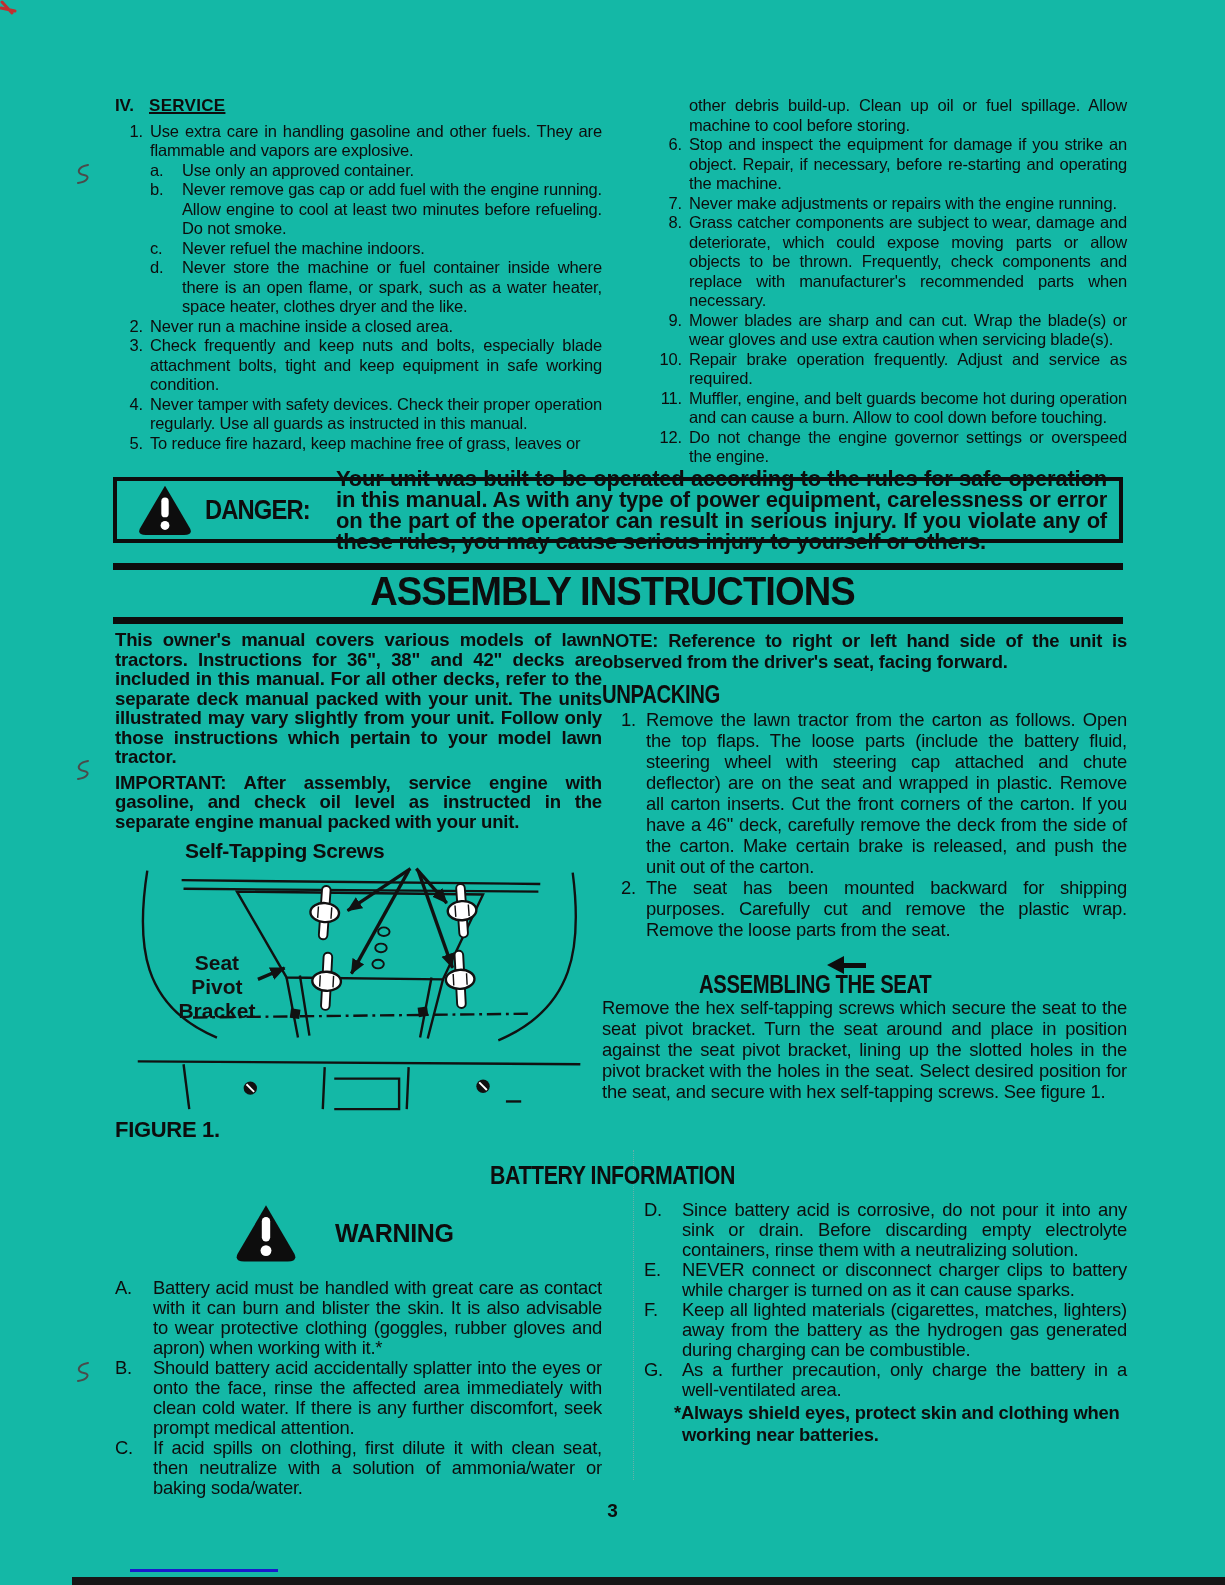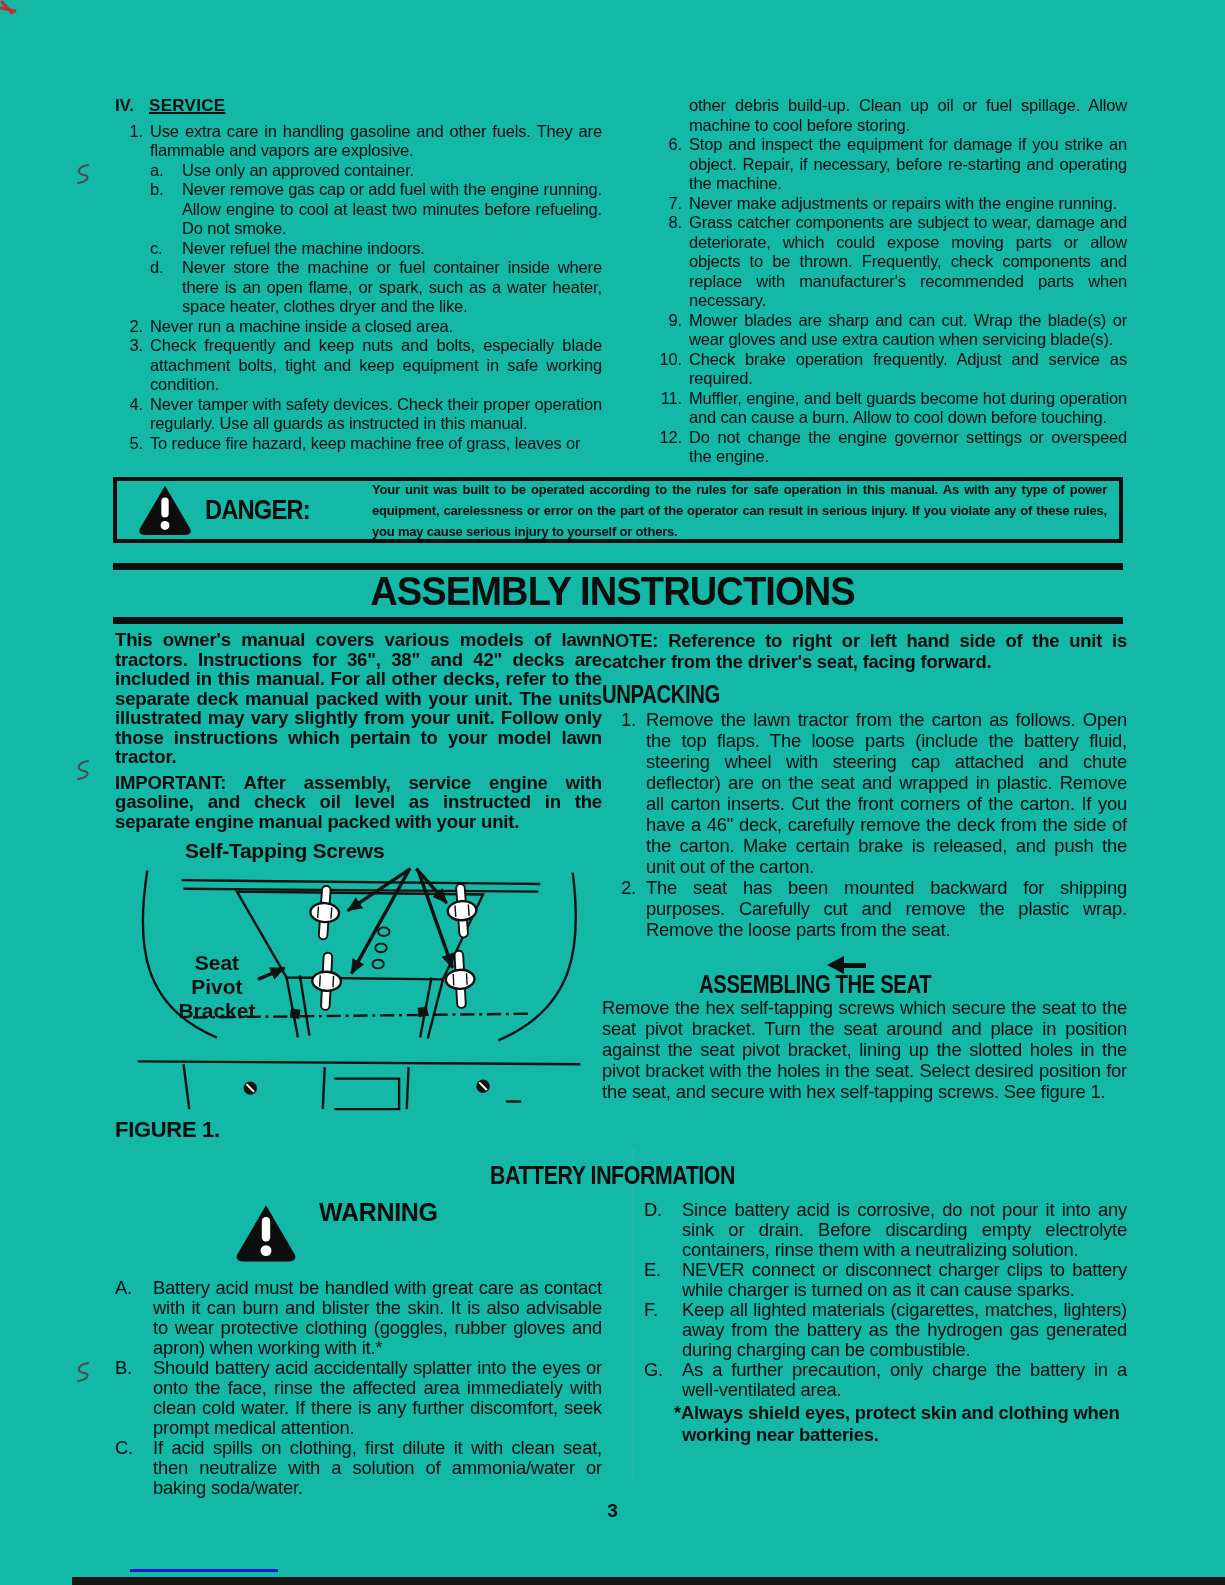--- a/index.html
+++ b/index.html
@@ -29,21 +29,21 @@
   
   .danger-box {
     position:absolute; left:113px; top:477px; width:1010px; height:66px;
     box-sizing:border-box; border:4px solid #0d0d0d;
     display:flex; align-items:center; gap:12px; padding:4px 12px 4px 20px;
   }
   .danger-label {
     font-weight:bold; font-size:27px; letter-spacing:-1px;
     transform:scaleX(0.88); transform-origin:0 50%; white-space:nowrap;
   }
-  .danger-text { flex:1; font-weight:bold; font-size:13px; line-height:21px; text-align:justify; letter-spacing:-0.2px;margin-left:36px; }
+  .danger-text { flex:1; font-weight:bold; font-size:22px; line-height:21px; text-align:justify; letter-spacing:-0.2px; }
 
   
   .rule { position:absolute; left:113px; width:1010px; height:7px; background:#0d0d0d; }
   .rule1 { top:563px; } .rule2 { top:617px; }
   .assembly-title {
     position:absolute; left:0; top:568px; width:100%; text-align:center;
     font-weight:bold; font-size:41px; letter-spacing:-1px;
     transform:scaleX(0.93);
   }
 
@@ -76,21 +76,21 @@
   
   .battery-heading {
     position:absolute; left:0; top:1160px; width:100%; text-align:center;
     font-weight:bold; font-size:26px; letter-spacing:-0.5px; transform:scaleX(0.82);
   }
   .battery-grid {
     position:absolute; left:115px; top:1200px; width:1012px;
     display:grid; grid-template-columns:487px 1fr; column-gap:42px;
     font-size:18.4px; line-height:20px; letter-spacing:-0.2px;
   }
-  .warn-row { display:flex; align-items:flex-start; gap:20px; margin:2px 0 14px 118px; }
+  .warn-row { display:flex; align-items:center; gap:36px; margin:2px 0 14px 118px; }
   .warn-row .wl { font-weight:bold; font-size:25px; letter-spacing:-0.3px; }
   .alpha .li .n { flex:0 0 30px; text-align:left; padding-right:8px; }
   .footnote { font-weight:bold; padding-left:38px; text-indent:-8px; margin-top:2px; line-height:22px; }
 
   
   .page-num { position:absolute; left:0; top:1500px; width:100%; text-align:center; font-weight:bold; font-size:19px; }
   .blue-line { position:absolute; left:130px; top:1569px; width:148px; height:3px; background:#1a1acc; }
   .bottom-bar { position:absolute; left:72px; top:1577px; width:1153px; height:8px; background:#161616; }
   .pen-mark { position:absolute; left:72px; width:22px; height:24px; }
   .pm1 { top:162px; } .pm2 { top:758px; } .pm3 { top:1360px; }
@@ -178,21 +178,21 @@
       <div class="li">
         <span class="n">8.</span>
         <span class="t">Grass catcher components are subject to wear, damage and deteriorate, which could expose moving parts or allow objects to be thrown. Frequently, check components and replace with manufacturer's recommended parts when necessary.</span>
       </div>
       <div class="li">
         <span class="n">9.</span>
         <span class="t">Mower blades are sharp and can cut. Wrap the blade(s) or wear gloves and use extra caution when servicing blade(s).</span>
       </div>
       <div class="li">
         <span class="n">10.</span>
-        <span class="t">Check brake operation frequently. Adjust and service as required.</span>
+        <span class="t">Repair brake operation frequently. Adjust and service as required.</span>
       </div>
       <div class="li">
         <span class="n">11.</span>
         <span class="t">Muffler, engine, and belt guards become hot during operation and can cause a burn. Allow to cool down before touching.</span>
       </div>
       <div class="li">
         <span class="n">12.</span>
         <span class="t">Do not change the engine governor settings or overspeed the engine.</span>
       </div>
     </div>
@@ -300,21 +300,21 @@
             <circle cx="374" cy="234" r="7"></circle>
             <path d="M126,232 L134,240" stroke="#fff" stroke-width="2"></path>
             <path d="M370,230 L378,238" stroke="#fff" stroke-width="2"></path>
           </g>
         </svg>
         <div class="fig-caption">FIGURE 1.</div>
       </div>
     </div>
 
     <div class="right-col">
-      <p class="note">NOTE: Reference to right or left hand side of the unit is catcher from the driver's seat, facing forward.</p>
+      <p class="note">NOTE: Reference to right or left hand side of the unit is observed from the driver's seat, facing forward.</p>
       <div class="cond-head unpack-head">UNPACKING</div>
       <div class="li">
         <span class="n">1.</span>
         <span class="t">Remove the lawn tractor from the carton as follows. Open the top flaps. The loose parts (include the battery fluid, steering wheel with steering cap attached and chute deflector) are on the seat and wrapped in plastic. Remove all carton inserts. Cut the front corners of the carton. If you have a 46" deck, carefully remove the deck from the side of the carton. Make certain brake is released, and push the unit out of the carton.</span>
       </div>
       <div class="li">
         <span class="n">2.</span>
         <span class="t">The seat has been mounted backward for shipping purposes. Carefully cut and remove the plastic wrap. Remove the loose parts from the seat.</span>
       </div>
 

